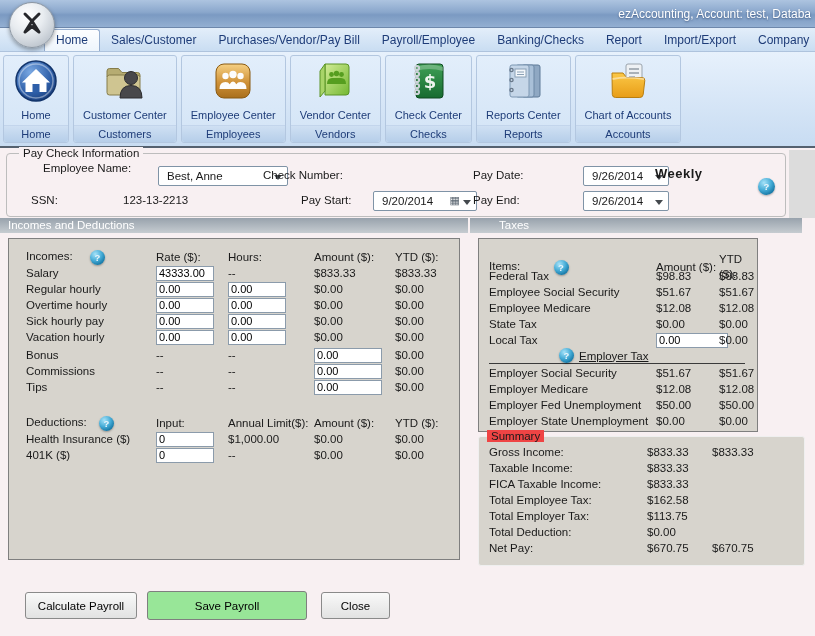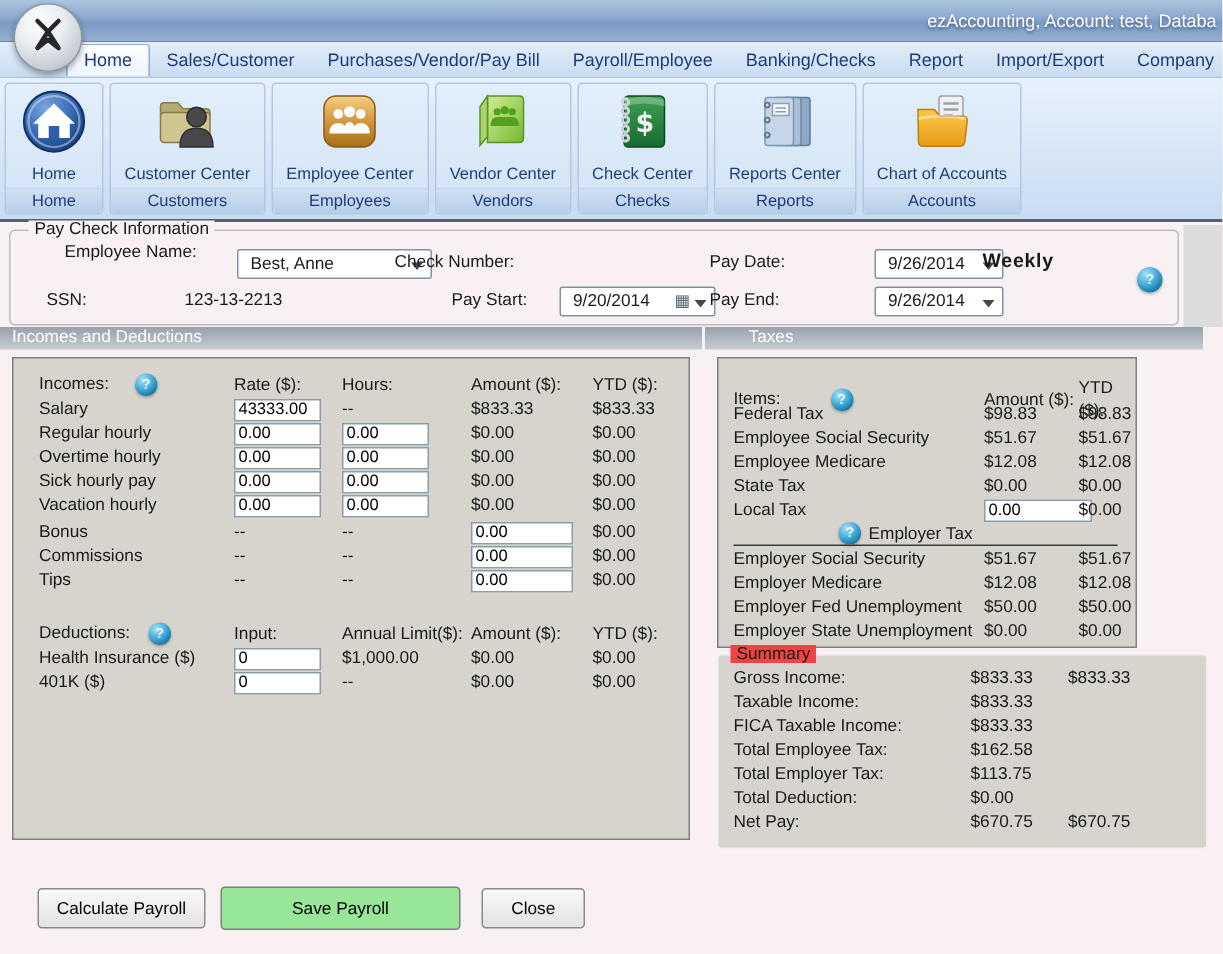--- a/index.html
+++ b/index.html
@@ -113,21 +113,21 @@
   .hd { }
   .fld {
     height:15px; border:1px solid #8b9bab; background:#fff; font-family:"Liberation Sans",sans-serif;
     font-size:11px; padding:0 2px; display:block;
   }
   .w58 { width:58px; } .w68 { width:68px; } .w72 { width:72px; }
   .emp-hdr-row {
     display:flex; align-items:center; gap:5px; height:16px;
     border-bottom:1px solid #3a3a3a; margin:0 12px 1px 10px; padding-left:70px;
   }
-  .emp-hdr-row .t { }
+  .emp-hdr-row .t { text-decoration:underline; }
   
   .btn {
     position:absolute; border:1px solid #8a8a8a; border-radius:3px;
     background: linear-gradient(#f9f9f9, #e2e2e2);
     font-family:"Liberation Sans",sans-serif; font-size:11.5px; cursor:pointer;
   }
   .btn.save { background:#98e698; border-color:#7f7f7f; }
 </style>
 </head>
 <body>

